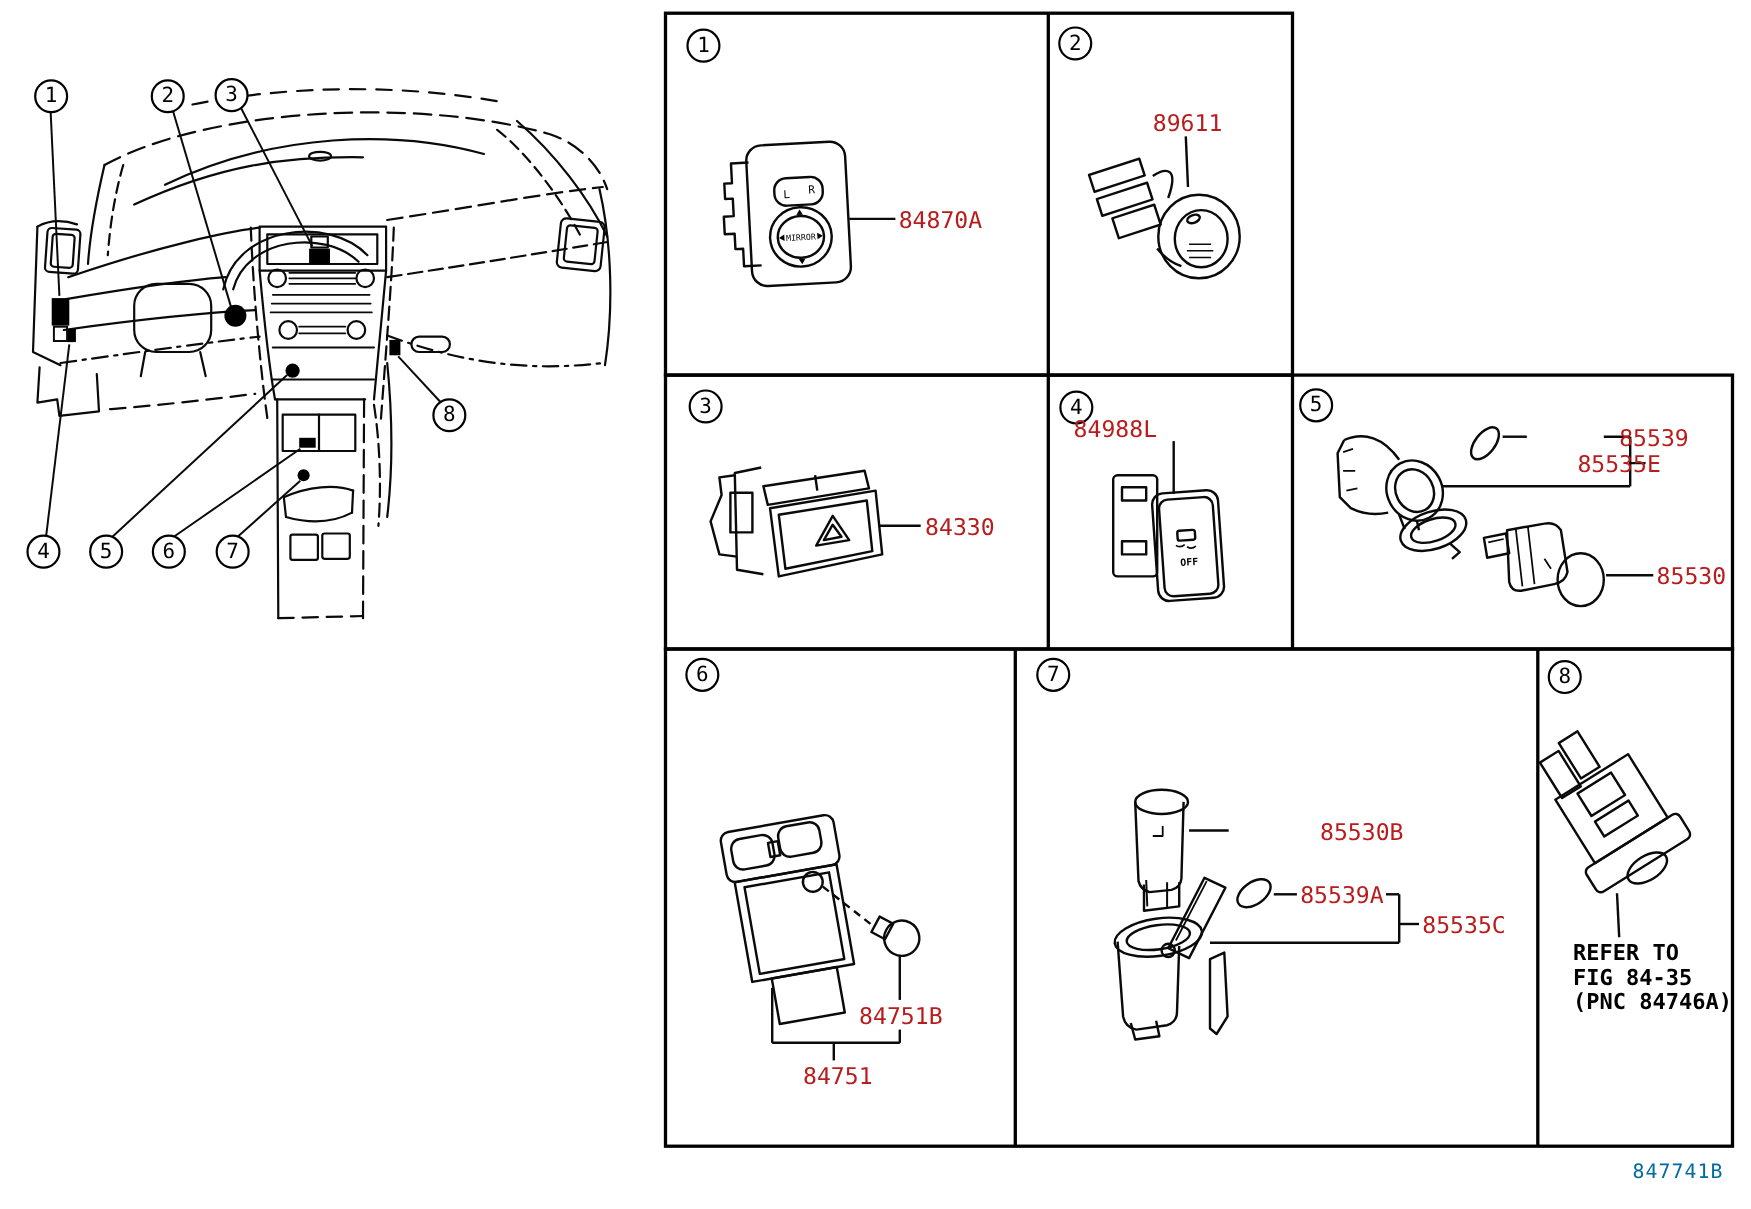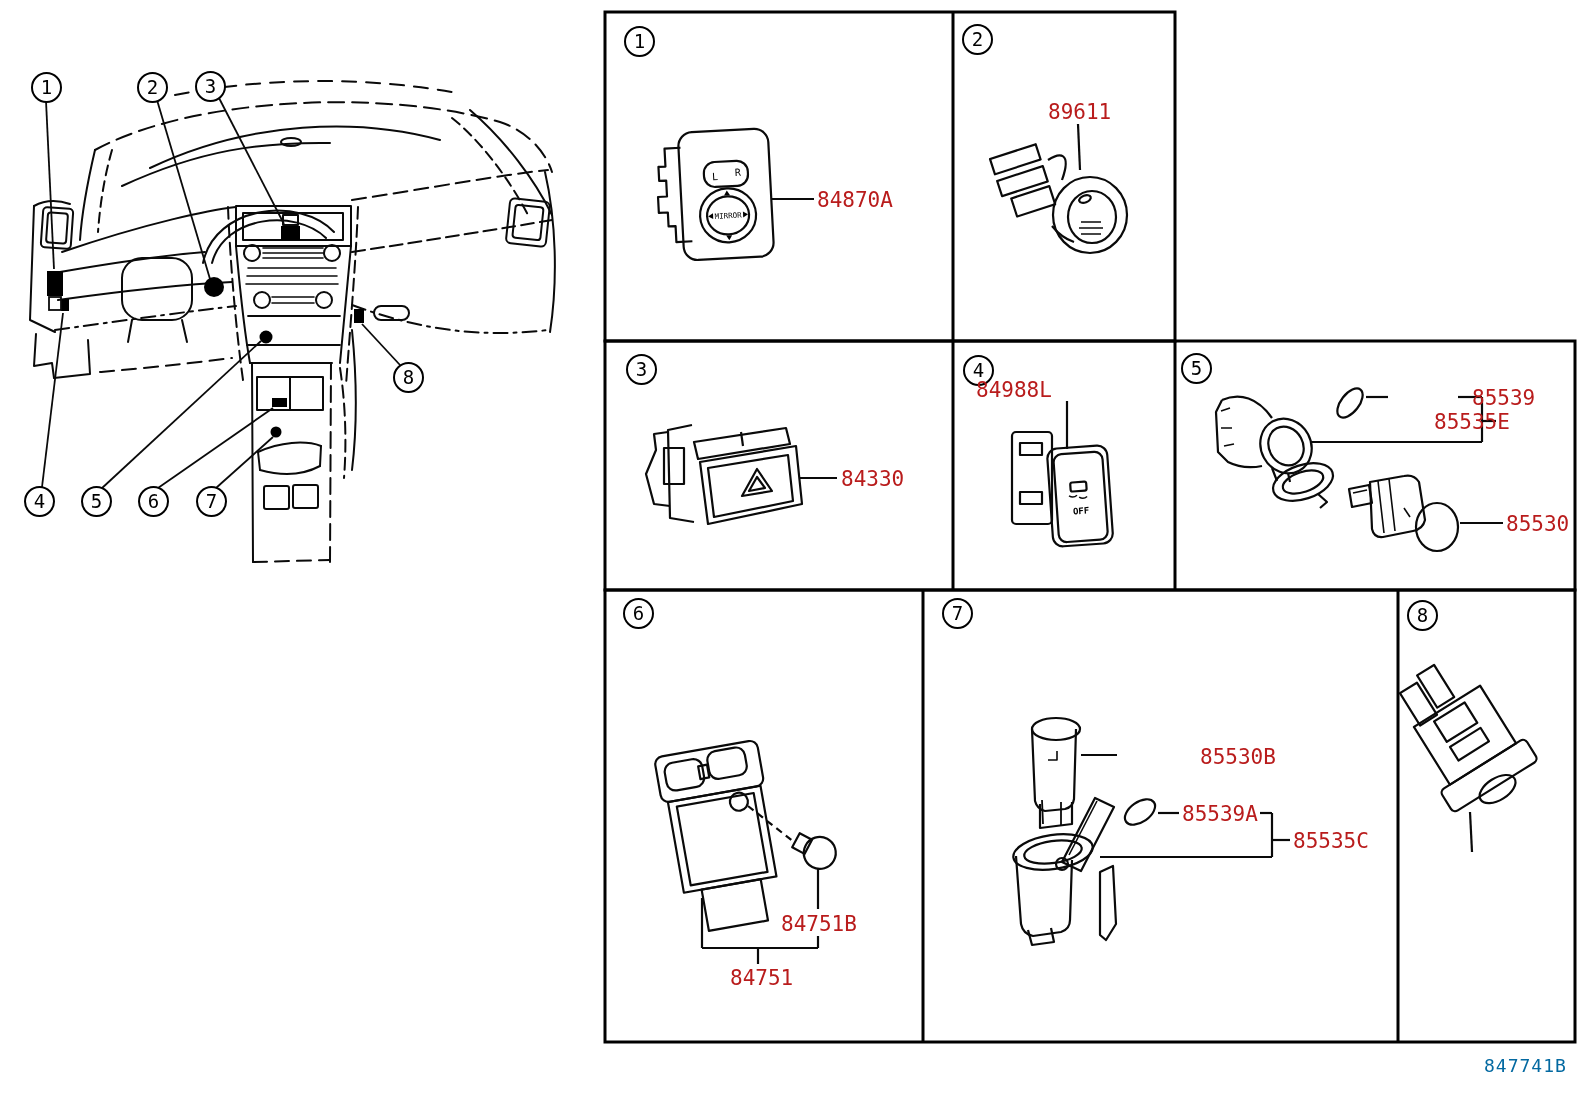--- a/index.html
+++ b/index.html
@@ -323,16 +323,21 @@
 <div class="part-label" style="left:976px;top:378px;text-align:right;">84988L</div>
 <div class="part-label" style="left:1472px;top:386px;">85539</div>
 <div class="part-label" style="left:1434px;top:410px;">85535E</div>
 <div class="part-label" style="left:1506px;top:512px;">85530</div>
 <div class="part-label" style="left:781px;top:912px;text-align:right;">84751B</div>
 <div class="part-label" style="left:730px;top:966px;">84751</div>
 <div class="part-label" style="left:1160px;top:745px;margin-left:40px;">85530B</div>
 <div class="part-label" style="left:1182px;top:802px;text-align:center;">85539A</div>
 <div class="part-label" style="left:1293px;top:829px;">85535C</div>
 
+<div class="note" style="left:1430px;top:855px;">
+  <div>REFER TO</div>
+  <div>FIG 84-35</div>
+  <div>(PNC 84746A)</div>
+</div>
 
 <div class="figcode" style="left:1484px;top:1055px;">847741B</div>
 
 </div>
 
 </body></html>

